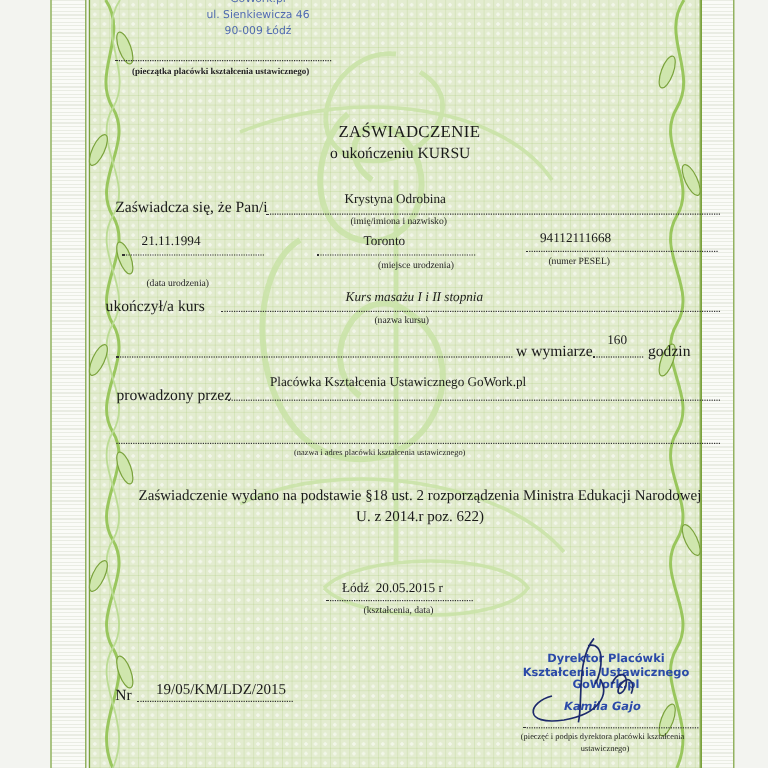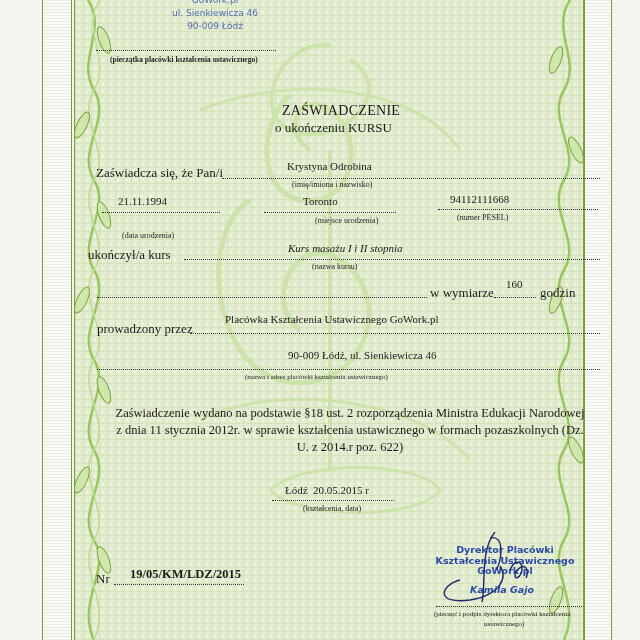--- a/index.html
+++ b/index.html
@@ -114,37 +114,35 @@
   <div class="dots" style="left:97px; top:297px; width:330px;"></div>
   <div class="txt lbl" style="left:430px; top:285px;">w wymiarze</div>
   <div class="dots" style="left:494px; top:297px; width:42px;"></div>
   <div class="txt val" style="left:506px; top:278px;">160</div>
   <div class="txt lbl" style="left:540px; top:285px;">godzin</div>
 
   <div class="txt lbl" style="left:97px; top:321px;">prowadzony przez</div>
   <div class="dots" style="left:190px; top:333px; width:410px;"></div>
   <div class="txt val" style="left:225px; top:313px;">Placówka Kształcenia Ustawicznego GoWork.pl</div>
 
-  <div class="txt val" style="left:288px; top:349px;">90-009 Łódź, ul. Sienkiewicza 46</div>
   <div class="dots" style="left:97px; top:369px; width:503px;"></div>
   <div class="txt small" style="left:245px; top:373px; font-size:7px;">(nazwa i adres placówki kształcenia ustawicznego)</div>
 
   <div class="para" style="top:405px;">
     <div>Zaświadczenie wydano na podstawie §18 ust. 2 rozporządzenia Ministra Edukacji Narodowej</div>
-    <div>z dnia 11 stycznia 2012r. w sprawie kształcenia ustawicznego w formach pozaszkolnych (Dz.</div>
     <div>U. z 2014.r poz. 622)</div>
   </div>
 
   <div class="txt val" style="left:285px; top:484px; white-space:pre;">Łódź  20.05.2015 r</div>
   <div class="dots" style="left:272px; top:500px; width:122px;"></div>
   <div class="txt small" style="left:303px; top:504px;">(kształcenia, data)</div>
 
   <div class="txt lbl" style="left:96px; top:571px;">Nr</div>
   <div class="dots" style="left:114px; top:584px; width:130px;"></div>
-  <div class="txt val" style="left:130px; top:567px; font-size:12.5px;font-weight:bold;">19/05/KM/LDZ/2015</div>
+  <div class="txt val" style="left:130px; top:567px; font-size:12.5px;">19/05/KM/LDZ/2015</div>
 
   <div class="stamp" style="left:430px; top:545px; width:150px; font-size:9.5px; line-height:10.5px;">
     <div>Dyrektor Placówki</div>
     <div>Kształcenia Ustawicznego</div>
     <div>GoWork.pl</div>
     <div style="font-style:italic; margin-top:8px; margin-left:-6px;">Kamila Gajo</div>
   </div>
   <svg style="position:absolute; left:430px; top:530px; width:140px; height:80px;" viewBox="0 0 140 80">
     <path d="M65 2 C50 20, 56 55, 52 72 M60 8 C75 4, 72 30, 66 40 M30 50 C10 55, 5 75, 40 70 C70 65, 78 48, 70 36 M80 40 C84 30, 92 30, 92 38 C92 48, 82 52, 86 42 C94 30, 100 40, 96 48" fill="none" stroke="#1d2a6b" stroke-width="1.4"></path>
   </svg>

